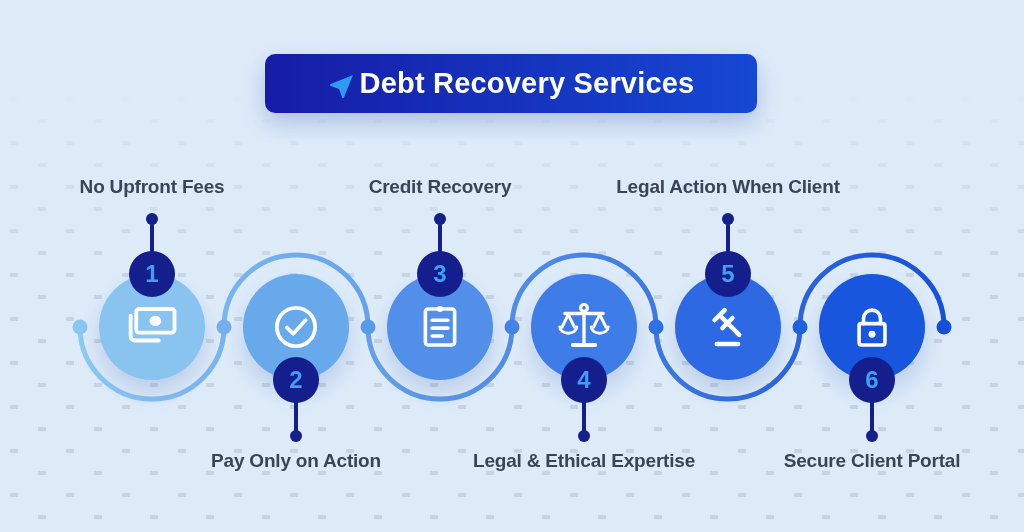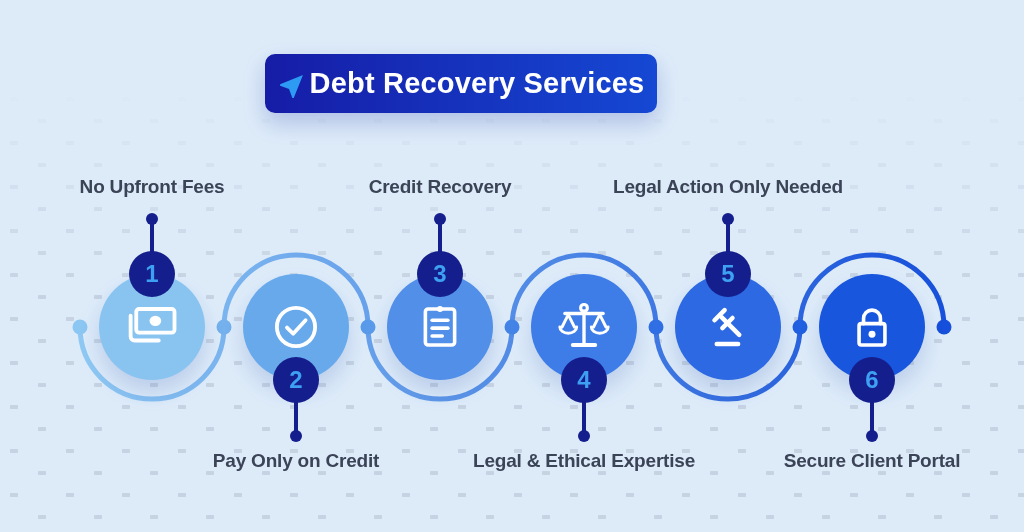--- a/index.html
+++ b/index.html
@@ -11,21 +11,21 @@
   .bg-pattern {
     position:absolute; inset:0; pointer-events:none;
     background-image:
       radial-gradient(ellipse 4.5px 2.5px at 14px 11px, rgba(150,160,178,.33) 98%, transparent),
       radial-gradient(ellipse 4.5px 2.5px at 42px 33px, rgba(150,160,178,.33) 98%, transparent);
     background-size:56px 44px;
     -webkit-mask-image:linear-gradient(to bottom, rgba(0,0,0,0) 16%, rgba(0,0,0,.95) 55%);
     mask-image:linear-gradient(to bottom, rgba(0,0,0,0) 16%, rgba(0,0,0,.95) 55%);
   }
   .banner {
-    position:absolute; left:265px; top:54px; width:392px; height:59px;
+    position:absolute; left:265px; top:54px; width:492px; height:59px;
     border-radius:10px;
     background:linear-gradient(90deg,#161CA6,#1548D4);
     display:flex; align-items:center; justify-content:center; 
     box-shadow:0 10px 22px rgba(20,40,160,.22);
   }
   .banner h1 { color:#FFFFFF; font-size:29px; font-weight:bold; margin:0; letter-spacing:.2px; }
   .connector { position:absolute; left:0; top:0; }
 
   .i1{--cx:152px} .i2{--cx:296px} .i3{--cx:440px} .i4{--cx:584px} .i5{--cx:728px} .i6{--cx:872px}
 
@@ -103,21 +103,21 @@
         <g fill="none" stroke="#FFFFFF" stroke-width="3.4" stroke-linecap="round" stroke-linejoin="round">
           <rect x="10" y="6" width="34" height="21" rx="2.5"></rect>
           <path d="M5,12 v18.5 a3.5,3.5 0 0 0 3.5,3.5 H30"></path>
         </g>
         <ellipse cx="27" cy="16.5" rx="5.2" ry="4.6" fill="#FFFFFF"></ellipse>
       </svg>
     </div>
   </div>
 
   <div class="item bottom i2">
-    <div class="item-label">Pay Only on Credit</div>
+    <div class="item-label">Pay Only on Action</div>
     <div class="stem-dot"></div>
     <div class="stem"></div>
     <div class="badge" style="background: rgb(20, 30, 140);">
       <span>2</span>
     </div>
     <div class="circle" style="background: rgb(104, 169, 236);">
       <svg width="54" height="50" viewBox="0 0 48 44">
         <g fill="none" stroke="#FFFFFF" stroke-width="3.4" stroke-linecap="round" stroke-linejoin="round">
           <circle cx="24" cy="22" r="17"></circle>
           <path d="M16,22.5 l5.5,5.5 l11,-12"></path>
@@ -163,21 +163,21 @@
           <g stroke-width="2.6">
             <path d="M10,11 L4.5,22 M10,11 L15.5,22 M2.5,22 a7.5,5.5 0 0 0 15,0"></path>
             <path d="M38,11 L32.5,22 M38,11 L43.5,22 M30.5,22 a7.5,5.5 0 0 0 15,0"></path>
           </g>
         </g>
       </svg>
     </div>
   </div>
 
   <div class="item top i5">
-    <div class="item-label">Legal Action Only Needed</div>
+    <div class="item-label">Legal Action When Client</div>
     <div class="stem-dot"></div>
     <div class="stem"></div>
     <div class="badge" style="background: rgb(20, 30, 140);">
       <span>5</span>
     </div>
     <div class="circle" style="background: rgb(44, 105, 227);">
       <svg width="54" height="50" viewBox="0 0 48 44">
         <g fill="none" stroke="#FFFFFF" stroke-width="4" stroke-linecap="round">
           <line x1="12" y1="16" x2="21" y2="7"></line>
           <line x1="19" y1="23" x2="28" y2="14"></line>

